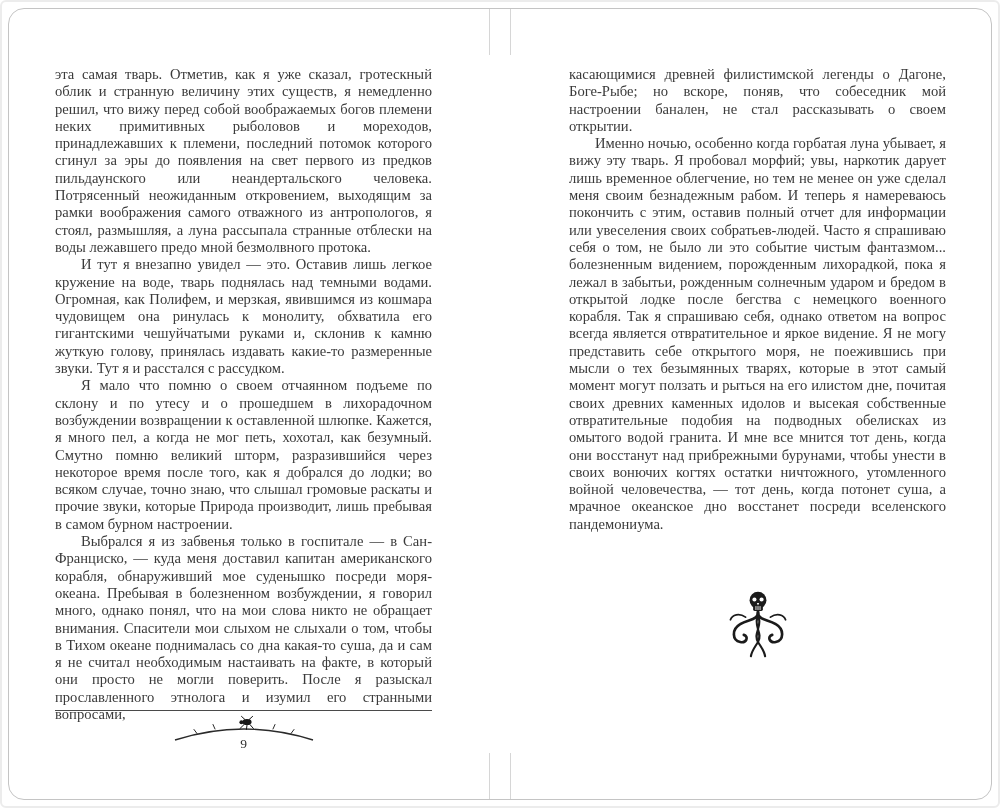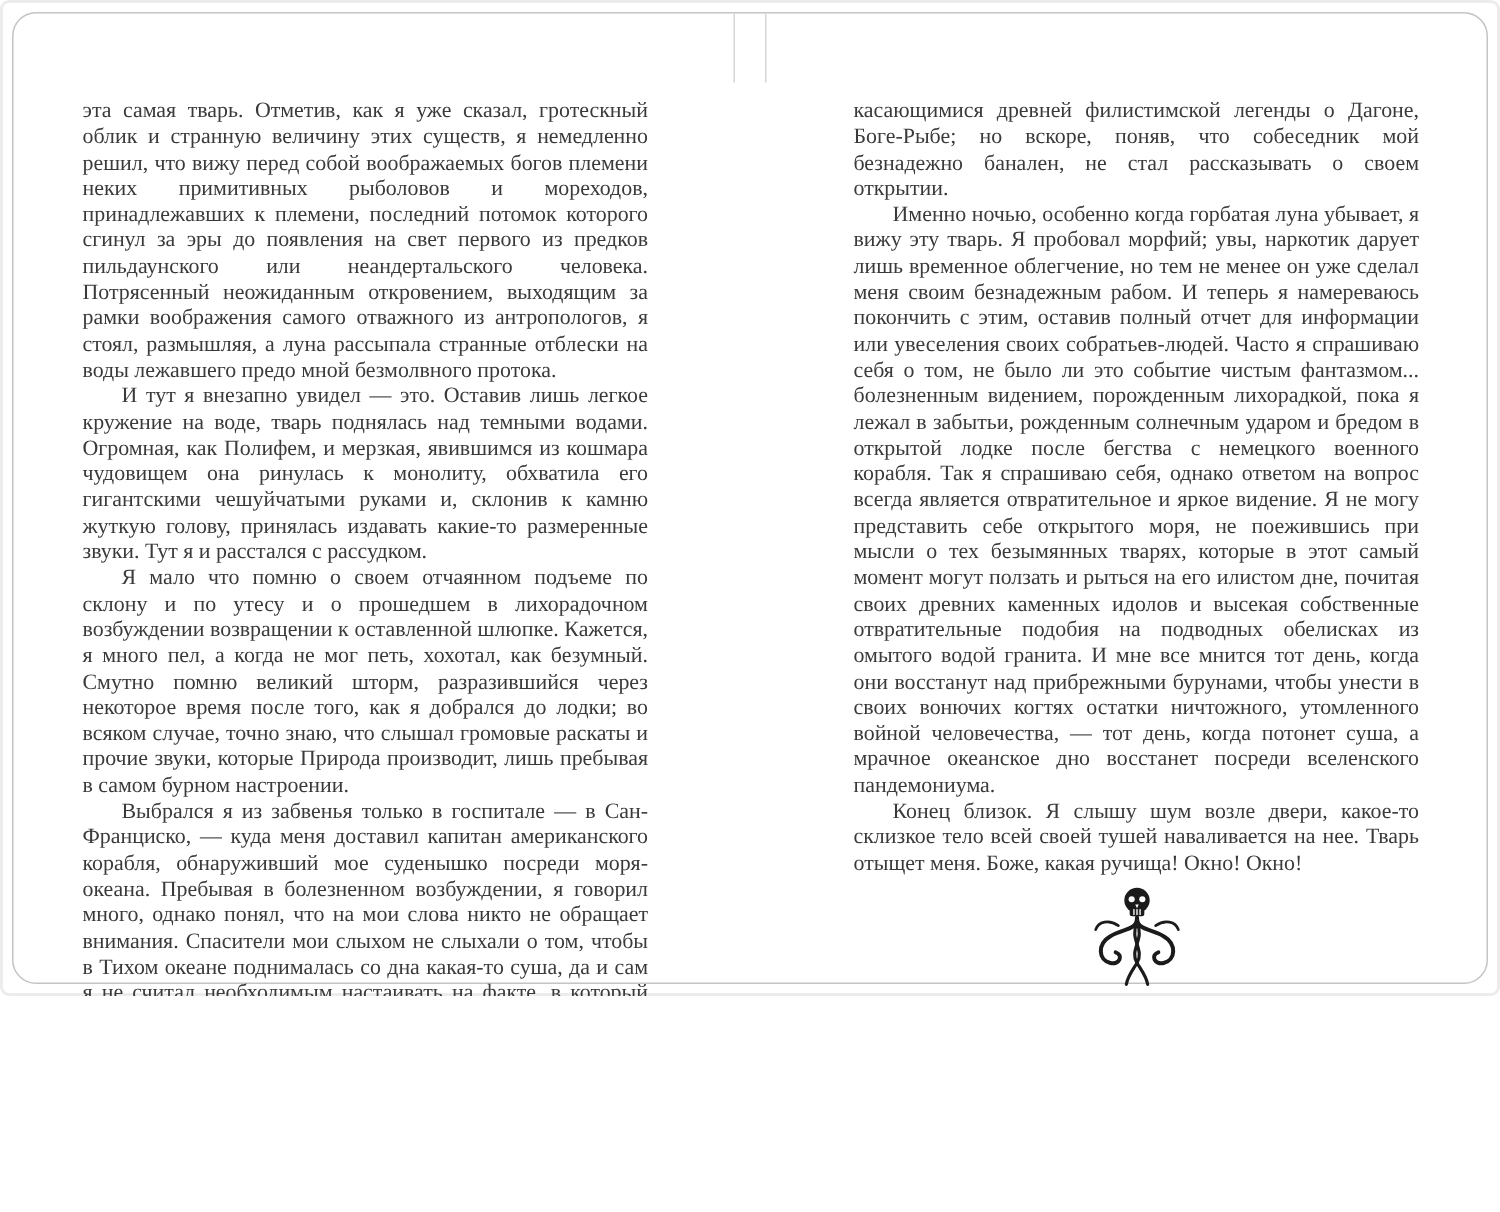--- a/index.html
+++ b/index.html
@@ -3,21 +3,21 @@
 <meta charset="utf-8">
 <style>
   html, body {
     margin: 0;
     padding: 0;
     background: #ffffff;
   }
   .canvas {
     position: relative;
     width: 1000px;
-    height: 664px;
+    height: 808px;
     background: #ffffff;
     overflow: hidden;
     font-family: "Liberation Serif", "DejaVu Serif", serif;
     color: #3a3a3a;
   }
   
   .outer-edge {
     position: absolute;
     inset: 0;
     border: 2px solid #ececec;
@@ -135,23 +135,22 @@
           <line x1="81" y1="10.6" x2="84.4" y2="14.5"></line>
           <line x1="76" y1="5.6" x2="72.5" y2="2.4"></line>
           <line x1="80" y1="5.6" x2="83.6" y2="2.4"></line>
         </g>
       </svg>
     </div>
     <div class="page-number">9</div>
   </div>
 
   <div class="page-text page-right-text">
-    <p>касающимися древней филистимской легенды о Дагоне, Боге-Рыбе; но вскоре, поняв, что собеседник мой безнадежно банален, не стал рассказывать о своем открытии.</p>
+    <p>касающимися древней филистимской легенды о Дагоне, Боге-Рыбе; но вскоре, поняв, что собеседник мой настроении банален, не стал рассказывать о своем открытии.</p>
     <p class="indent">Именно ночью, особенно когда горбатая луна убывает, я вижу эту тварь. Я пробовал морфий; увы, наркотик дарует лишь временное облегчение, но тем не менее он уже сделал меня своим безнадежным рабом. И теперь я намереваюсь покончить с этим, оставив полный отчет для информации или увеселения своих собратьев-людей. Часто я спрашиваю себя о том, не было ли это событие чистым фантазмом... болезненным видением, порожденным лихорадкой, пока я лежал в забытьи, рожденным солнечным ударом и бредом в открытой лодке после бегства с немецкого военного корабля. Так я спрашиваю себя, однако ответом на вопрос всегда является отвратительное и яркое видение. Я не могу представить себе открытого моря, не поежившись при мысли о тех безымянных тварях, которые в этот самый момент могут ползать и рыться на его илистом дне, почитая своих древних каменных идолов и высекая собственные отвратительные подобия на подводных обелисках из омытого водой гранита. И мне все мнится тот день, когда они восстанут над прибрежными бурунами, чтобы унести в своих вонючих когтях остатки ничтожного, утомленного войной человечества, — тот день, когда потонет суша, а мрачное океанское дно восстанет посреди вселенского пандемониума.</p>
-    <p class="indent">Конец близок. Я слышу шум возле двери, какое-то склизкое тело всей своей тушей наваливается на нее. Тварь отыщет меня. Боже, какая ручища! Окно! Окно!</p>
   </div>
 
   <div class="end-ornament">
     <svg width="80" height="72" viewBox="0 0 90 80" aria-hidden="true">
       <g fill="#1b1b1b">
         <circle cx="45" cy="11" r="9.5"></circle>
         <rect x="39.5" y="16.5" width="11" height="6.5" rx="1.8"></rect>
       </g>
       <g fill="#ffffff">
         <circle cx="41" cy="10.2" r="2.3"></circle>

